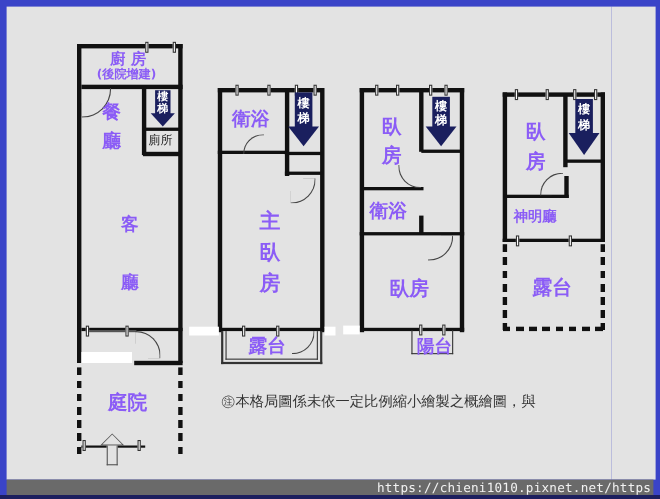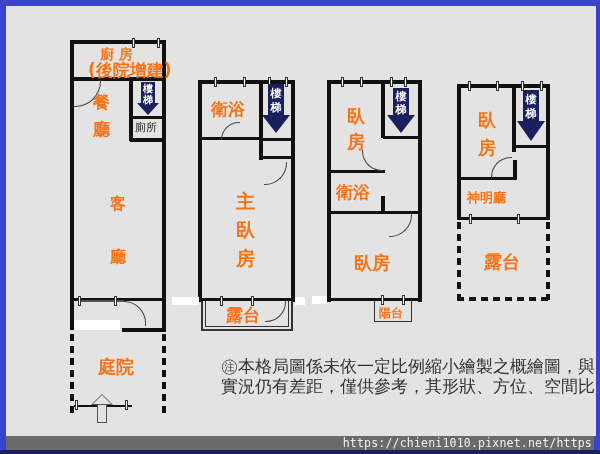--- a/index.html
+++ b/index.html
@@ -7,30 +7,30 @@
   .frame{position:absolute;left:0;top:0;width:600px;height:454px;background:#3a44c8;}
   .canvas{position:absolute;left:6px;top:6px;width:550px;height:430px;background:#e3e3e3;}
   .footer-bar{position:absolute;left:6px;top:436px;width:588px;height:14px;background:#6a6a6a;}
   .footer-dark{position:absolute;left:0;top:450px;width:600px;height:4px;background:#1c1f5e;}
   .url{position:absolute;right:8px;top:436px;font-family:"DejaVu Sans Mono",monospace;font-size:11.5px;color:#f2f2f2;line-height:14px;letter-spacing:0.2px;}
   .right-strip{position:absolute;left:556px;top:6px;width:40px;height:430px;background:#e3e3e3;}
   .abs{position:absolute;}
   .wall{position:absolute;background:#111;}
   .dash-v{position:absolute;width:4px;background:repeating-linear-gradient(to bottom,#111 0 7px,transparent 7px 12px);}
   .dash-h{position:absolute;height:4px;background:repeating-linear-gradient(to right,#111 0 7px,transparent 7px 12px);}
-  .label{position:absolute;color:#f97316;font-weight:bold;white-space:nowrap;line-height:1;}
+  .label{position:absolute;color:#8b5cf6;font-weight:bold;white-space:nowrap;line-height:1;}
   .win{position:absolute;height:2px;background:#555;}
   .win-tick{position:absolute;width:3px;height:10px;background:#fff;border:1px solid #333;box-sizing:border-box;}
   .stair{position:absolute;}
   .stair .shaft{position:absolute;left:50%;transform:translateX(-50%);width:14px;background:#1a1f5e;}
   .stair .head{position:absolute;left:50%;transform:translateX(-50%);width:0;height:0;border-left:12px solid transparent;border-right:12px solid transparent;border-top:14px solid #1a1f5e;}
   .stair .txt{position:absolute;left:0;right:0;text-align:center;color:#fff;font-weight:bold;font-size:11px;line-height:13px;}
   .door-arc{position:absolute;border:1px solid #444;}
   .white-gap{position:absolute;background:#fff;}
-  .note{position:absolute;left:201px;top:356px;width:380px;font-size:17px;line-height:20px;color:#333;margin-left:20px;}
+  .note{position:absolute;left:201px;top:356px;width:380px;font-size:13px;line-height:20px;color:#333;}
 </style>
 </head>
 <body>
 
 <div class="frame"></div>
 <div class="canvas"></div>
 <div class="right-strip"></div>
 
 <div>
   <div class="wall" style="left:70px;top:40px;width:96px;height:4px;"></div>
@@ -55,21 +55,21 @@
   <div class="wall" style="left:74px;top:405px;width:58px;height:2px;"></div>
   <div class="win-tick" style="left:75px;top:400px;"></div>
   <div class="win-tick" style="left:125px;top:400px;"></div>
   <div class="abs" style="left:91px;top:394px;width:22px;height:30px;">
     <div class="abs" style="left:0;top:0;width:0;height:0;border-left:11px solid transparent;border-right:11px solid transparent;border-bottom:11px solid #555;"></div>
     <div class="abs" style="left:2px;top:1px;width:0;height:0;border-left:9px solid transparent;border-right:9px solid transparent;border-bottom:9px solid #e3e3e3;"></div>
     <div class="abs" style="left:6px;top:11px;width:10px;height:18px;border:1px solid #555;border-top:none;box-sizing:border-box;background:#e3e3e3;"></div>
   </div>
 
   <div class="label" style="left:100px;top:47px;font-size:14px;">廚 房</div>
-  <div class="label" style="left:88px;top:62px;font-size:17px;">(後院增建)</div>
+  <div class="label" style="left:88px;top:62px;font-size:11px;">(後院增建)</div>
   <div class="label" style="left:93px;top:94px;font-size:17px;">餐</div>
   <div class="label" style="left:93px;top:121px;font-size:17px;">廳</div>
   <div class="stair" style="left:133px;top:82px;width:30px;height:34px;">
     <div class="shaft" style="top:0;height:22px;"></div>
     <div class="head" style="top:21px;border-left-width:11px;border-right-width:11px;border-top-width:12px;"></div>
     <div class="txt" style="top:1px;font-size:10px;line-height:11px;">樓</div>
     <div class="txt" style="top:12px;font-size:10px;line-height:11px;">梯</div>
   </div>
   <div class="label" style="left:135px;top:122px;font-size:11px;font-weight:normal;color:#222;">廁所</div>
   <div class="label" style="left:110px;top:196px;font-size:16px;">客</div>
@@ -137,21 +137,21 @@
   <div class="label" style="left:347px;top:107px;font-size:18px;">臥</div>
   <div class="label" style="left:347px;top:133px;font-size:18px;">房</div>
   <div class="stair" style="left:387px;top:88px;width:28px;height:48px;">
     <div class="shaft" style="top:0;height:28px;width:16px;"></div>
     <div class="head" style="top:27px;border-left-width:14px;border-right-width:14px;border-top-width:18px;"></div>
     <div class="txt" style="top:2px;">樓</div>
     <div class="txt" style="top:15px;">梯</div>
   </div>
   <div class="label" style="left:336px;top:184px;font-size:17px;">衛浴</div>
   <div class="label" style="left:354px;top:254px;font-size:18px;">臥房</div>
-  <div class="label" style="left:379px;top:307px;font-size:12px;">陽台</div>
+  <div class="label" style="left:379px;top:307px;font-size:16px;">陽台</div>
 </div>
 
 <div>
   <div class="wall" style="left:457px;top:84px;width:93px;height:4px;"></div>
   <div class="wall" style="left:457px;top:84px;width:4px;height:136px;"></div>
   <div class="wall" style="left:546px;top:84px;width:4px;height:136px;"></div>
   <div class="wall" style="left:512px;top:86px;width:4px;height:66px;"></div>
   <div class="wall" style="left:514px;top:145px;width:34px;height:3px;"></div>
   <div class="wall" style="left:459px;top:177px;width:58px;height:3px;"></div>
   <div class="wall" style="left:513px;top:160px;width:4px;height:20px;"></div>
@@ -174,18 +174,17 @@
     <div class="head" style="top:31px;border-left-width:14px;border-right-width:14px;border-top-width:20px;"></div>
     <div class="txt" style="top:3px;">樓</div>
     <div class="txt" style="top:17px;">梯</div>
   </div>
   <div class="label" style="left:467px;top:191px;font-size:13px;">神明廳</div>
   <div class="label" style="left:484px;top:253px;font-size:18px;">露台</div>
 </div>
 
 <div class="note">
   <div>㊟本格局圖係未依一定比例縮小繪製之概繪圖，與</div>
-  <div>實況仍有差距，僅供參考，其形狀、方位、空間比</div>
 </div>
 
 <div class="footer-bar"></div>
 <div class="footer-dark"></div>
 <div class="url">https://chieni1010.pixnet.net/https</div>
 
 </body></html>

